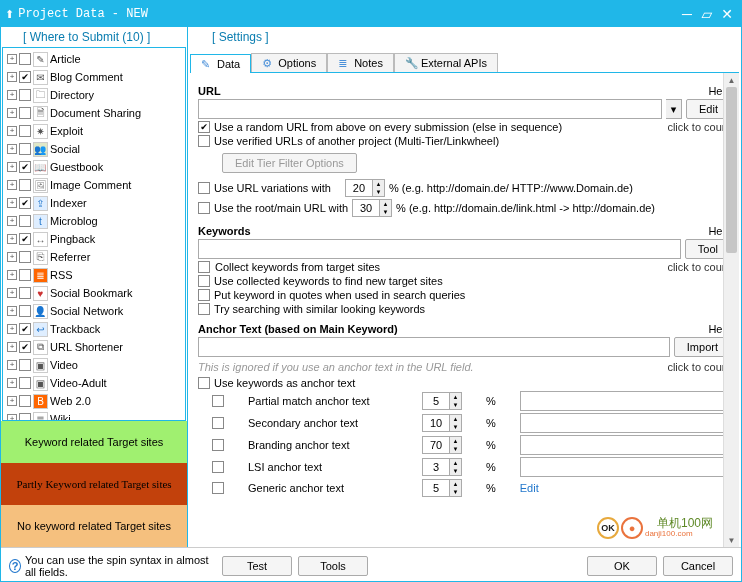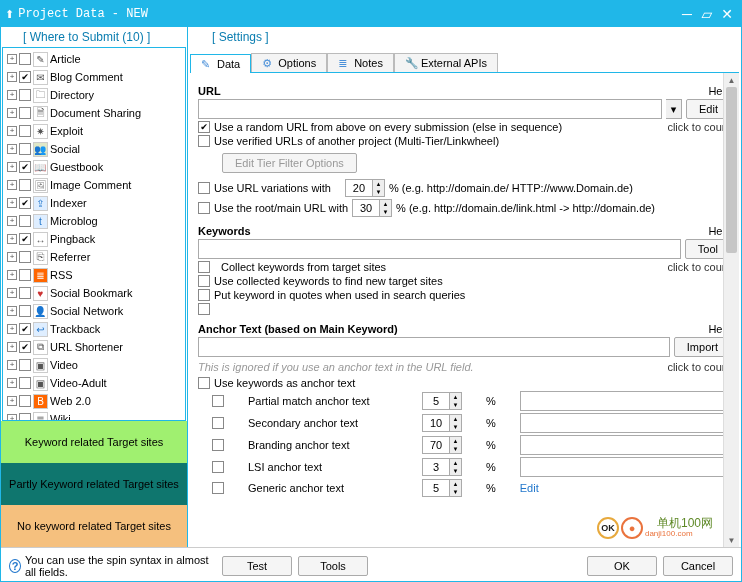--- a/index.html
+++ b/index.html
@@ -12,21 +12,21 @@
 .panel-header { color: #0a7db0; padding: 3px 22px; font-size: 12px; }
 .tree { flex: 1; overflow-y: auto; background: #fff; padding: 2px 2px; border: 1px solid #20b7e8; margin: 0 1px; }
 .tree-row { display: flex; align-items: center; height: 18px; gap: 2px; padding-left: 2px; }
 .expander { width: 10px; height: 10px; border: 1px solid #888; display: flex; align-items: center; justify-content: center; font-size: 8px; color: #555; line-height: 1; }
 .cbx { width: 12px; height: 12px; border: 1px solid #888; display: inline-flex; align-items: center; justify-content: center; font-size: 9px; background: #fff; }
 .icon-box { width: 15px; height: 15px; display: inline-flex; align-items: center; justify-content: center; font-size: 10px; }
 .tree-label { white-space: nowrap; }
 .legend { font-size: 11px; }
 .legend div { padding: 15px 4px; text-align: center; }
 .lg1 { background: #a0f070; }
-.lg2 { background: #0f766e; }
+.lg2 { background: #c2410c; font-family: Liberation Serif, serif; }
 .lg3 { background: #f5c07e; }
 .right-col { flex: 1; display: flex; flex-direction: column; padding: 0 2px; }
 .tabs { display: flex; align-items: flex-end; height: 24px; border-bottom: 1px solid #20b7e8; gap: 0px; margin-top: 2px; }
 .tab { border: 1px solid #bbb; border-bottom: none; padding: 3px 10px; background: #f4f4f4; display: flex; align-items: center; gap: 4px; cursor: pointer; }
 .tab.active { background: #fff; border-color: #20b7e8; position: relative; top: 1px; }
 .tab-icon { width: 12px; height: 12px; display: inline-block; }
 .settings-body { flex: 1; overflow-y: auto; padding: 6px 8px 4px 8px; position: relative; }
 .section-hdr { display: flex; align-items: center; margin-top: 6px; }
 .section-hdr .sh-title { font-weight: bold; }
 .section-hdr .sh-help { margin-left: auto; color: #000; }
@@ -274,36 +274,37 @@
 
       <div class="section-hdr" style="margin-top:8px">
         <span class="sh-title">Keywords</span>
         <span class="sh-help">Help</span>
       </div>
       <div class="row">
         <div class="txt-input"></div>
         <button class="btn">Tool</button>
       </div>
       <div class="row" style="justify-content:space-between">
-        <span style="display:flex;gap:11px;align-items:flex-end">
+        <span style="display:flex;gap:5px;align-items:flex-end">
             <span class="cbx"></span>
             <span>Collect keywords from target sites</span>
           </span>
         <span class="ctc">click to count</span>
       </div>
       <div class="row">
           <span class="cbx"></span>
           <span>Use collected keywords to find new target sites</span>
         </div>
       <div class="row">
           <span class="cbx"></span>
           <span>Put keyword in quotes when used in search queries</span>
         </div>
       <div class="row">
           <span class="cbx"></span>
+          <span>Try searching with similar looking keywords</span>
         </div>
 
       <div class="section-hdr" style="margin-top:8px">
         <span class="sh-title">Anchor Text (based on Main Keyword)</span>
         <span class="sh-help">Help</span>
       </div>
       <div class="row">
         <div class="txt-input"></div>
         <button class="btn">Import</button>
       </div>

